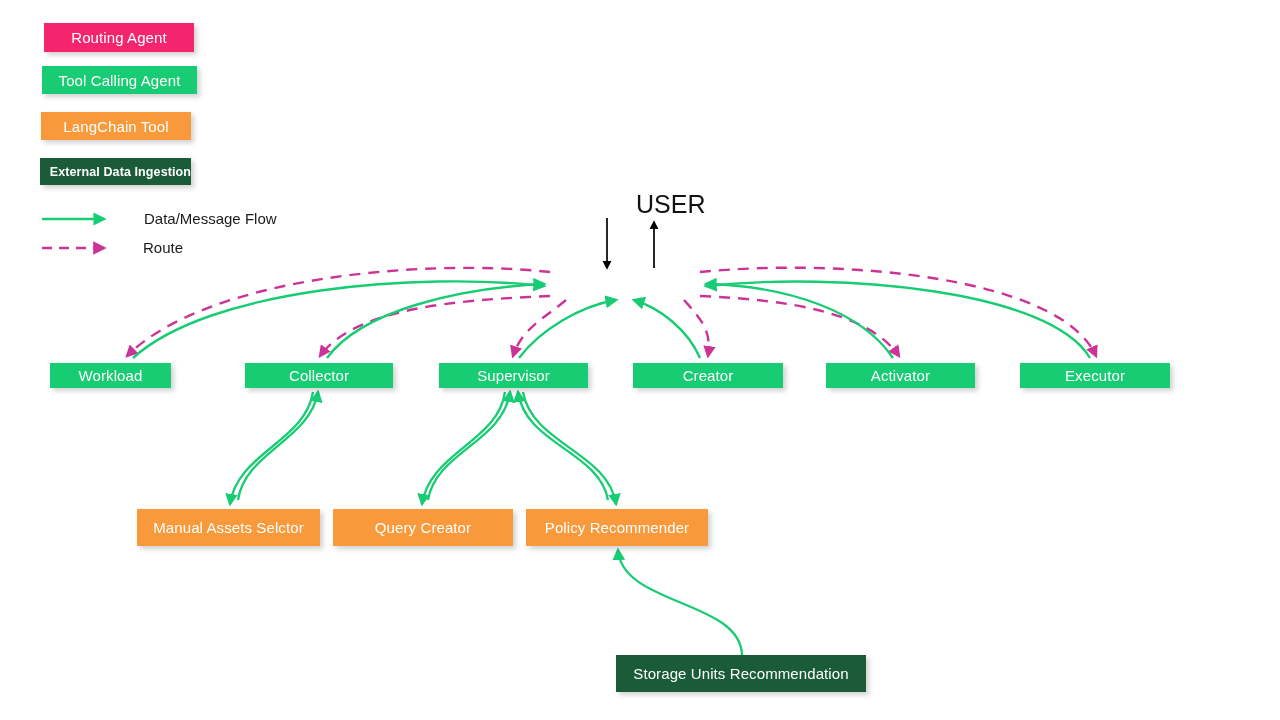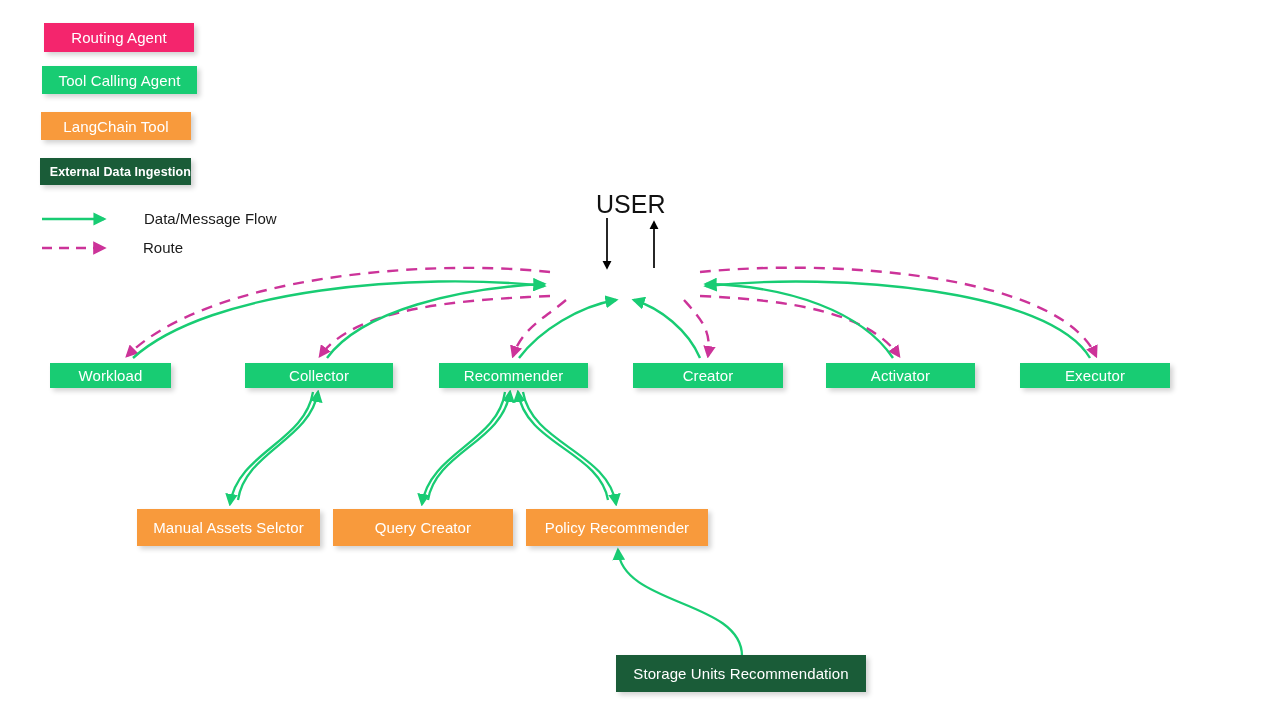--- a/index.html
+++ b/index.html
@@ -37,20 +37,21 @@
     font-size: 15px;
     white-space: nowrap;
     margin-left: 30px;
   }
 
   .user-label {
     position: absolute;
     font-size: 25px;
     color: #111111;
     white-space: nowrap;
+    margin-left: 40px;
   }
 </style>
 </head>
 <body>
 
 <div id="canvas">
 
   <svg class="edges" viewBox="0 0 1280 720" xmlns="http://www.w3.org/2000/svg">
     <defs>
       <marker id="ah-green" viewBox="0 0 10 10" refX="8" refY="5" markerWidth="5.5" markerHeight="5.5" orient="auto-start-reverse">
@@ -130,21 +131,21 @@
   <div class="user-label" style="left:596px; top:190px;">USER</div>
 
 
   <div class="node n-agent" style="left:50px; top:363px; width:121px; height:25px; font-size:15px;">
     <span>Workload</span>
   </div>
   <div class="node n-agent" style="left:245px; top:363px; width:148px; height:25px; font-size:15px;">
     <span>Collector</span>
   </div>
   <div class="node n-agent" style="left:439px; top:363px; width:149px; height:25px; font-size:15px;">
-    <span>Recommender</span>
+    <span>Supervisor</span>
   </div>
   <div class="node n-agent" style="left:633px; top:363px; width:150px; height:25px; font-size:15px;">
     <span>Creator</span>
   </div>
   <div class="node n-agent" style="left:826px; top:363px; width:149px; height:25px; font-size:15px;">
     <span>Activator</span>
   </div>
   <div class="node n-agent" style="left:1020px; top:363px; width:150px; height:25px; font-size:15px;">
     <span>Executor</span>
   </div>

